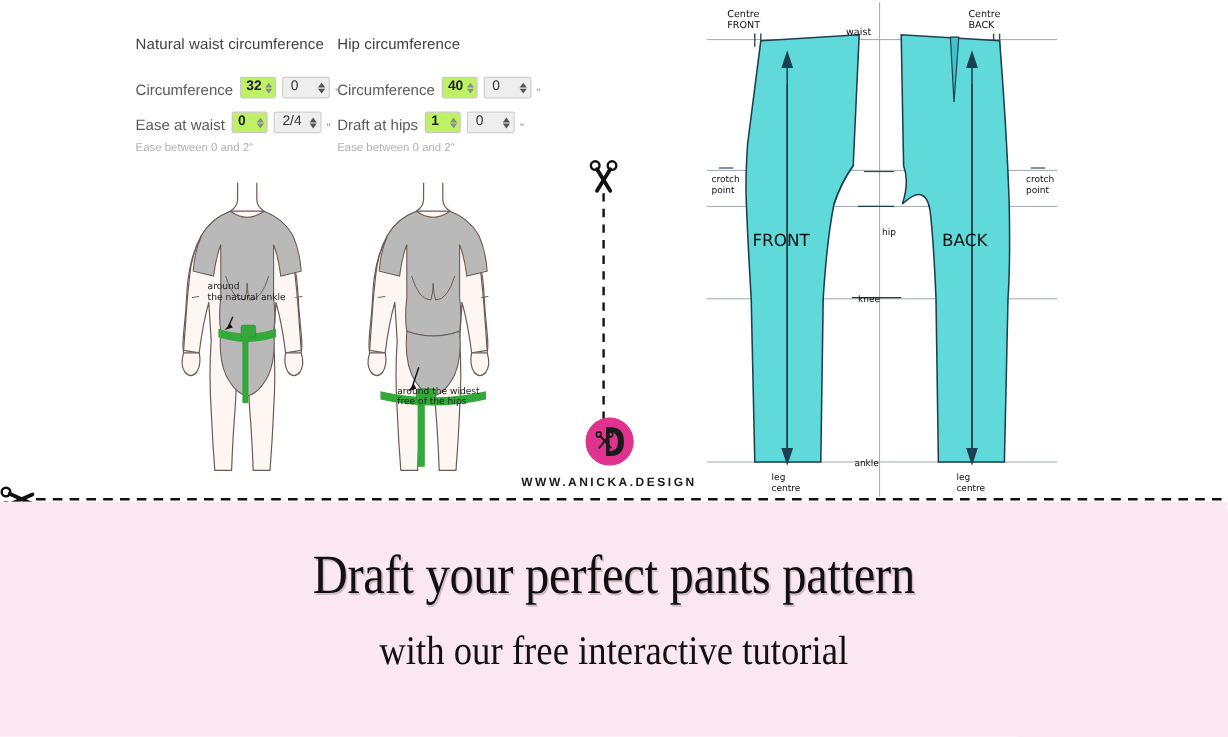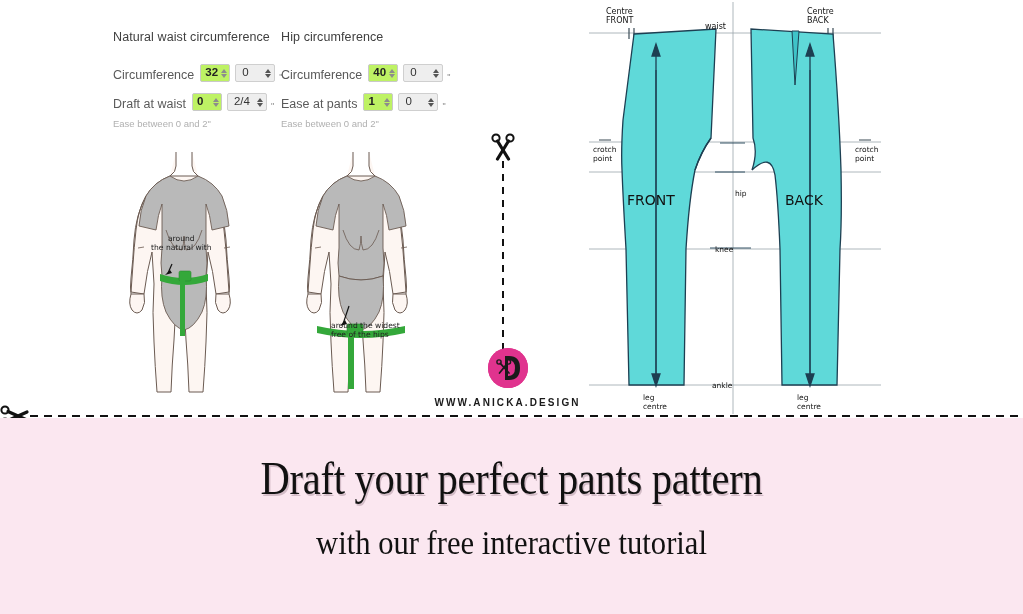--- a/index.html
+++ b/index.html
@@ -42,21 +42,21 @@
     height:18px;min-width:40px;padding:0 3px 0 6px;box-sizing:border-box;margin-left:5px;
   }
   .sel-box .v{font-size:11.5px;color:#333;line-height:1;}
   .sel-box .spin i.up{border-bottom:4px solid #555;}
   .sel-box .spin i.dn{border-top:4px solid #555;}
   .inch{font-size:9px;color:#8a8a8a;margin-left:4px;}
   .hint{font-size:9.5px;color:#b0b0b0;margin-top:4px;}
 
   
   .figure-wrap{position:absolute;}
-  .fig-waist{left:114px;top:152px;text-align:center;}
+  .fig-waist{left:136px;top:152px;}
   .fig-hip{left:291px;top:152px;}
   .callout{
     position:absolute;font-size:7.6px;color:#222;line-height:1.18;
     font-family:"DejaVu Sans", sans-serif;white-space:nowrap;
   }
 
   
   #cut-vert{position:absolute;left:487px;top:133px;width:32px;height:218px;}
 
   
@@ -118,21 +118,21 @@
           <span class="v">0</span>
           <span class="spin">
               <i class="up"></i>
               <i class="dn"></i>
             </span>
         </span>
         <span class="inch">"</span>
       </div>
 
       <div class="field-row">
-        <span class="field-label">Draft at waist</span>
+        <span class="field-label">Ease at waist</span>
         <span class="num-box">
           <span class="v">0</span>
           <span class="spin">
               <i class="up"></i>
               <i class="dn"></i>
             </span>
         </span>
         <span class="sel-box">
           <span class="v">2/4</span>
           <span class="spin">
@@ -162,21 +162,21 @@
           <span class="v">0</span>
           <span class="spin">
               <i class="up"></i>
               <i class="dn"></i>
             </span>
         </span>
         <span class="inch">"</span>
       </div>
 
       <div class="field-row">
-        <span class="field-label">Ease at pants</span>
+        <span class="field-label">Draft at hips</span>
         <span class="num-box">
           <span class="v">1</span>
           <span class="spin">
               <i class="up"></i>
               <i class="dn"></i>
             </span>
         </span>
         <span class="sel-box">
           <span class="v">0</span>
           <span class="spin">
@@ -235,21 +235,21 @@
           <rect x="66" y="128" width="5" height="56" fill="#34a83a"></rect>
         </g>
 
         <g>
           <path d="M58 112 L54 121" stroke="#111" stroke-width="1.2" fill="none"></path>
           <path d="M51 123 l7 -2 l-2 -3 z" fill="#111"></path>
         </g>
       </svg>
       <div class="callout" style="left:37px;top:83px;">
         <span>around</span><br>
-        <span>the natural with</span>
+        <span>the natural ankle</span>
       </div>
     </div>
 
     <div class="figure-wrap fig-hip">
       <svg width="140" height="244" viewBox="0 0 140 244">
         <g fill="none" stroke="#6b5b52" stroke-width="1" stroke-linejoin="round">
           <path d="M62 0 L62 14 Q62 20 56 24" fill="#fdf6f2"></path>
           <path d="M78 0 L78 14 Q78 20 84 24" fill="#fdf6f2"></path>
           <path d="M56 24 Q40 30 32 44 Q24 58 22 78 Q20 96 19 112
                    Q18 126 17 140 L30 142 Q33 118 38 100

